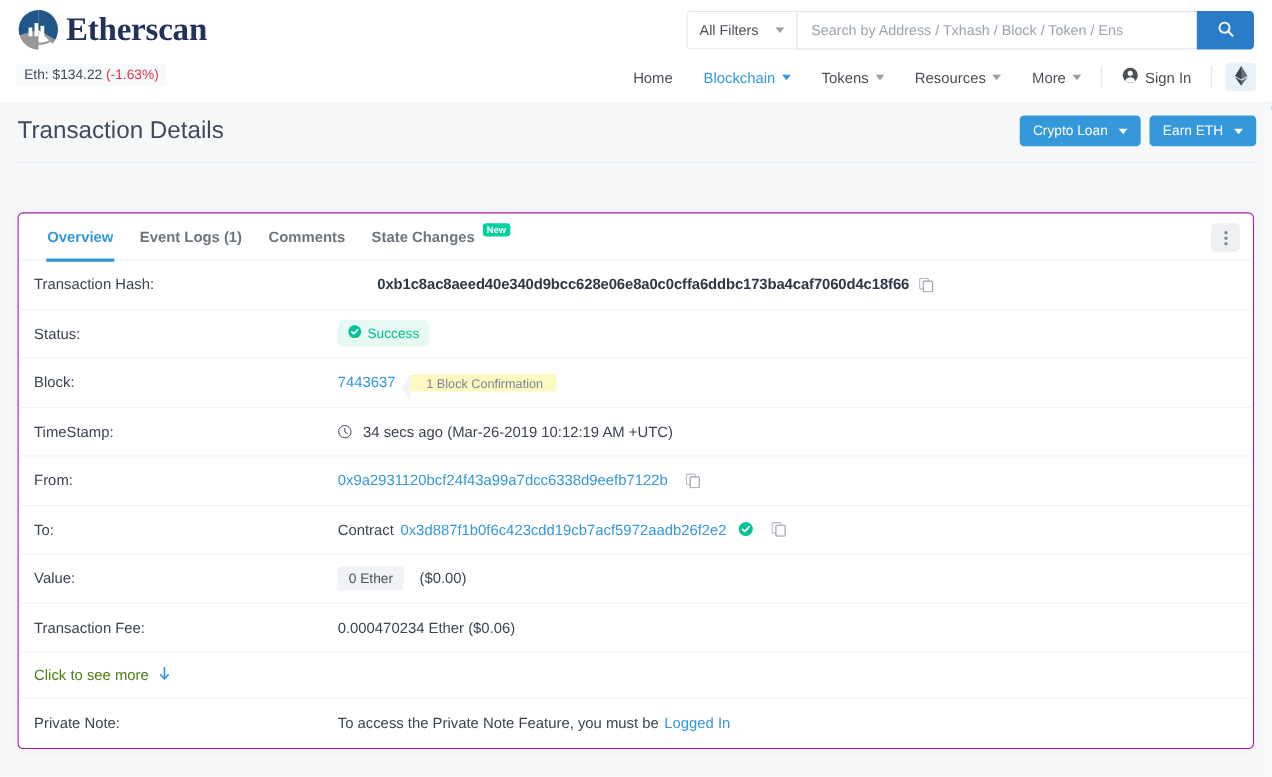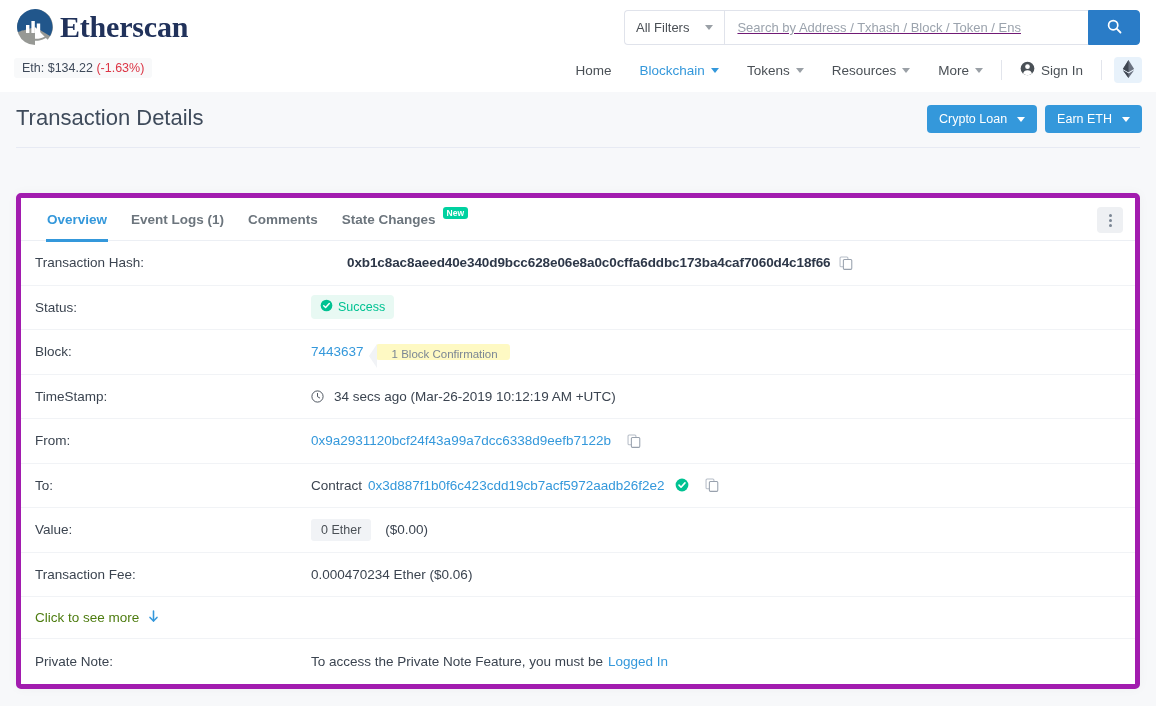--- a/index.html
+++ b/index.html
@@ -47,21 +47,21 @@
     font-size: 13px; color: #4a4f55; cursor: pointer;
   }
   .caret-dn {
     width: 0; height: 0; border-left: 4px solid transparent;
     border-right: 4px solid transparent; border-top: 5px solid #9aa0a6;
   }
   .search-input {
     width: 364px; border: 1px solid #e0e3eb; border-right: none;
     border-left: 1px solid #e0e3eb;
     font-size: 13px; color: #701a75; padding: 4px 12px;
-    outline: none; background: #fff; text-decoration: underline;
+    outline: none; background: #fff;
   }
   .search-input::placeholder { color: #9ba3ad; }
   .search-btn {
     width: 52px; background: #2a7cc7; border: 1px solid #2a7cc7;
     border-radius: 0 4px 4px 0; cursor: pointer;
     display: flex; align-items: center; justify-content: center;
   }
 
   
   .nav {
@@ -103,21 +103,21 @@
     border-right: 4px solid transparent; border-top: 5px solid #fff;
   }
   .head-rule {
     position: absolute; left: 16px; top: 55px; width: 1124px;
     height: 1px; background: #e7eaf3;
   }
 
   
   .card {
     position: absolute; left: 16px; top: 193px; width: 1124px;
-    background: #fff; border: 5px solid #a21caf; border-radius: 5px;
+    background: #fff; border: 1px solid #a21caf; border-radius: 5px;
     box-shadow: 0 0 12px rgba(0,0,0,0.035);
   }
   .tabs {
     display: flex; align-items: center; position: relative;
     border-bottom: 1px solid #eceff4; height: 43px; padding: 0 14px;
   }
   .tab {
     display: flex; align-items: center; gap: 7px;
     font-size: 13.5px; font-weight: bold; color: #6c757d;
     padding: 0 12px; height: 43px; cursor: pointer; position: relative;

